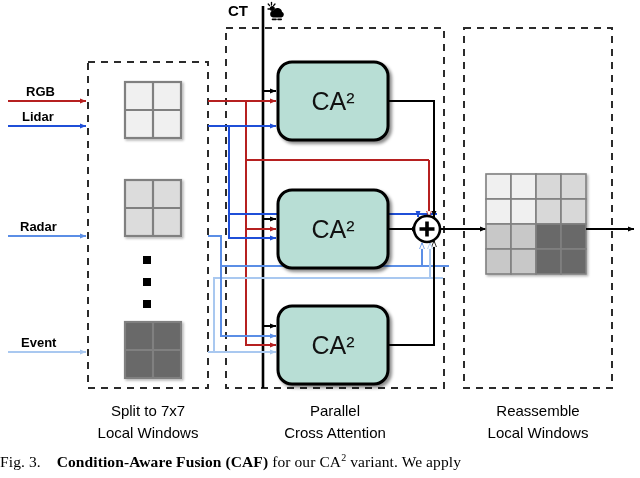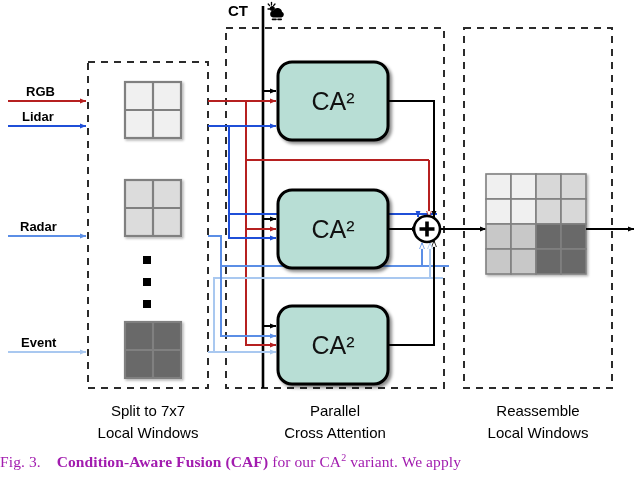--- a/index.html
+++ b/index.html
@@ -51,21 +51,21 @@
     fill: #000000;
   }
   .fig-caption {
     position: absolute;
     left: 0;
     top: 452px;
     width: 512px;
     height: 26px;
     font-family: "Liberation Serif", serif;
     font-size: 15.5px;
-    color: #a21caf;
+    color: #000000;
     white-space: nowrap;
     letter-spacing: 0.1px;
   }
   .fig-caption .fig-num { font-weight: normal; }
   .fig-caption .fig-bold { font-weight: bold; }
   .fig-caption sup { font-size: 10px; vertical-align: super; }
 </style>
 </head>
 <body>
 

